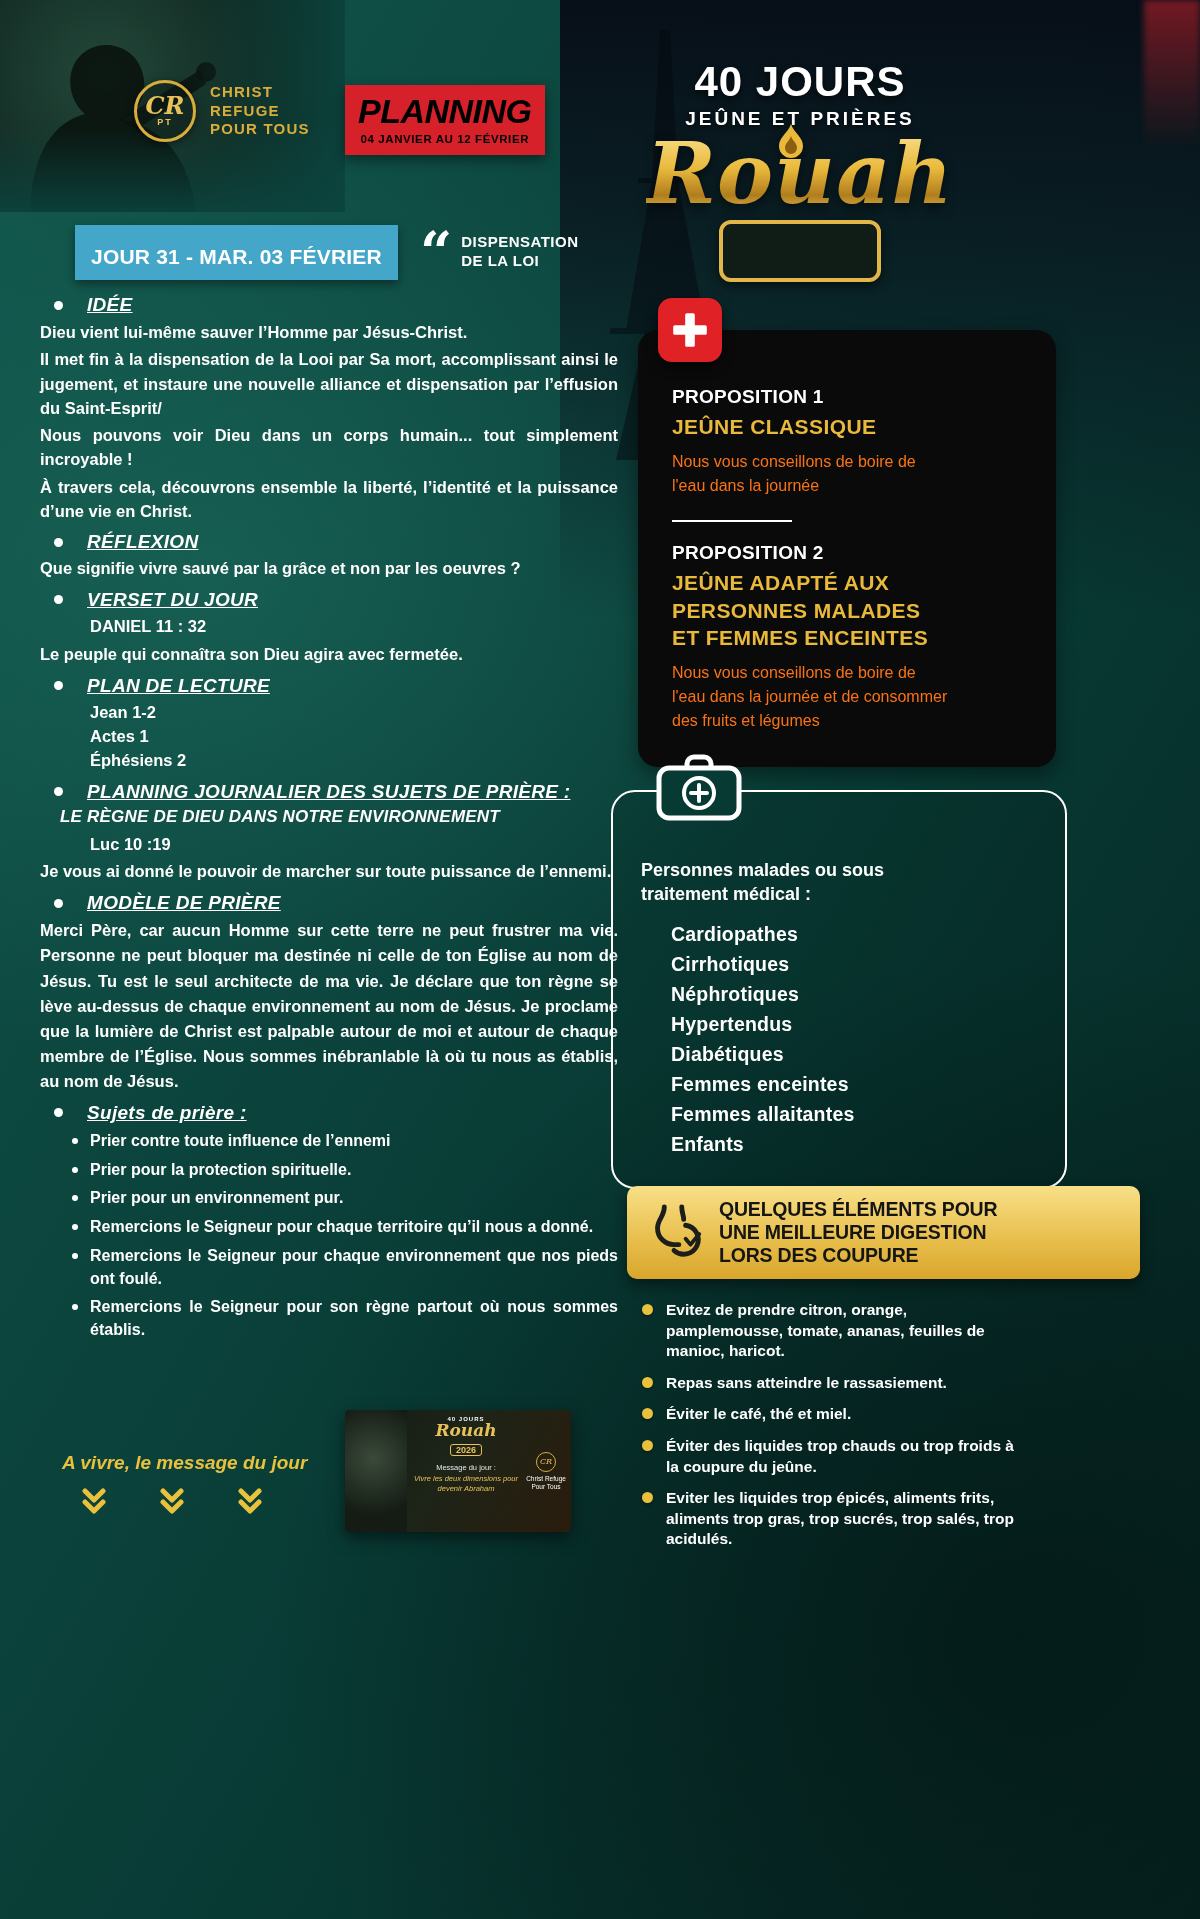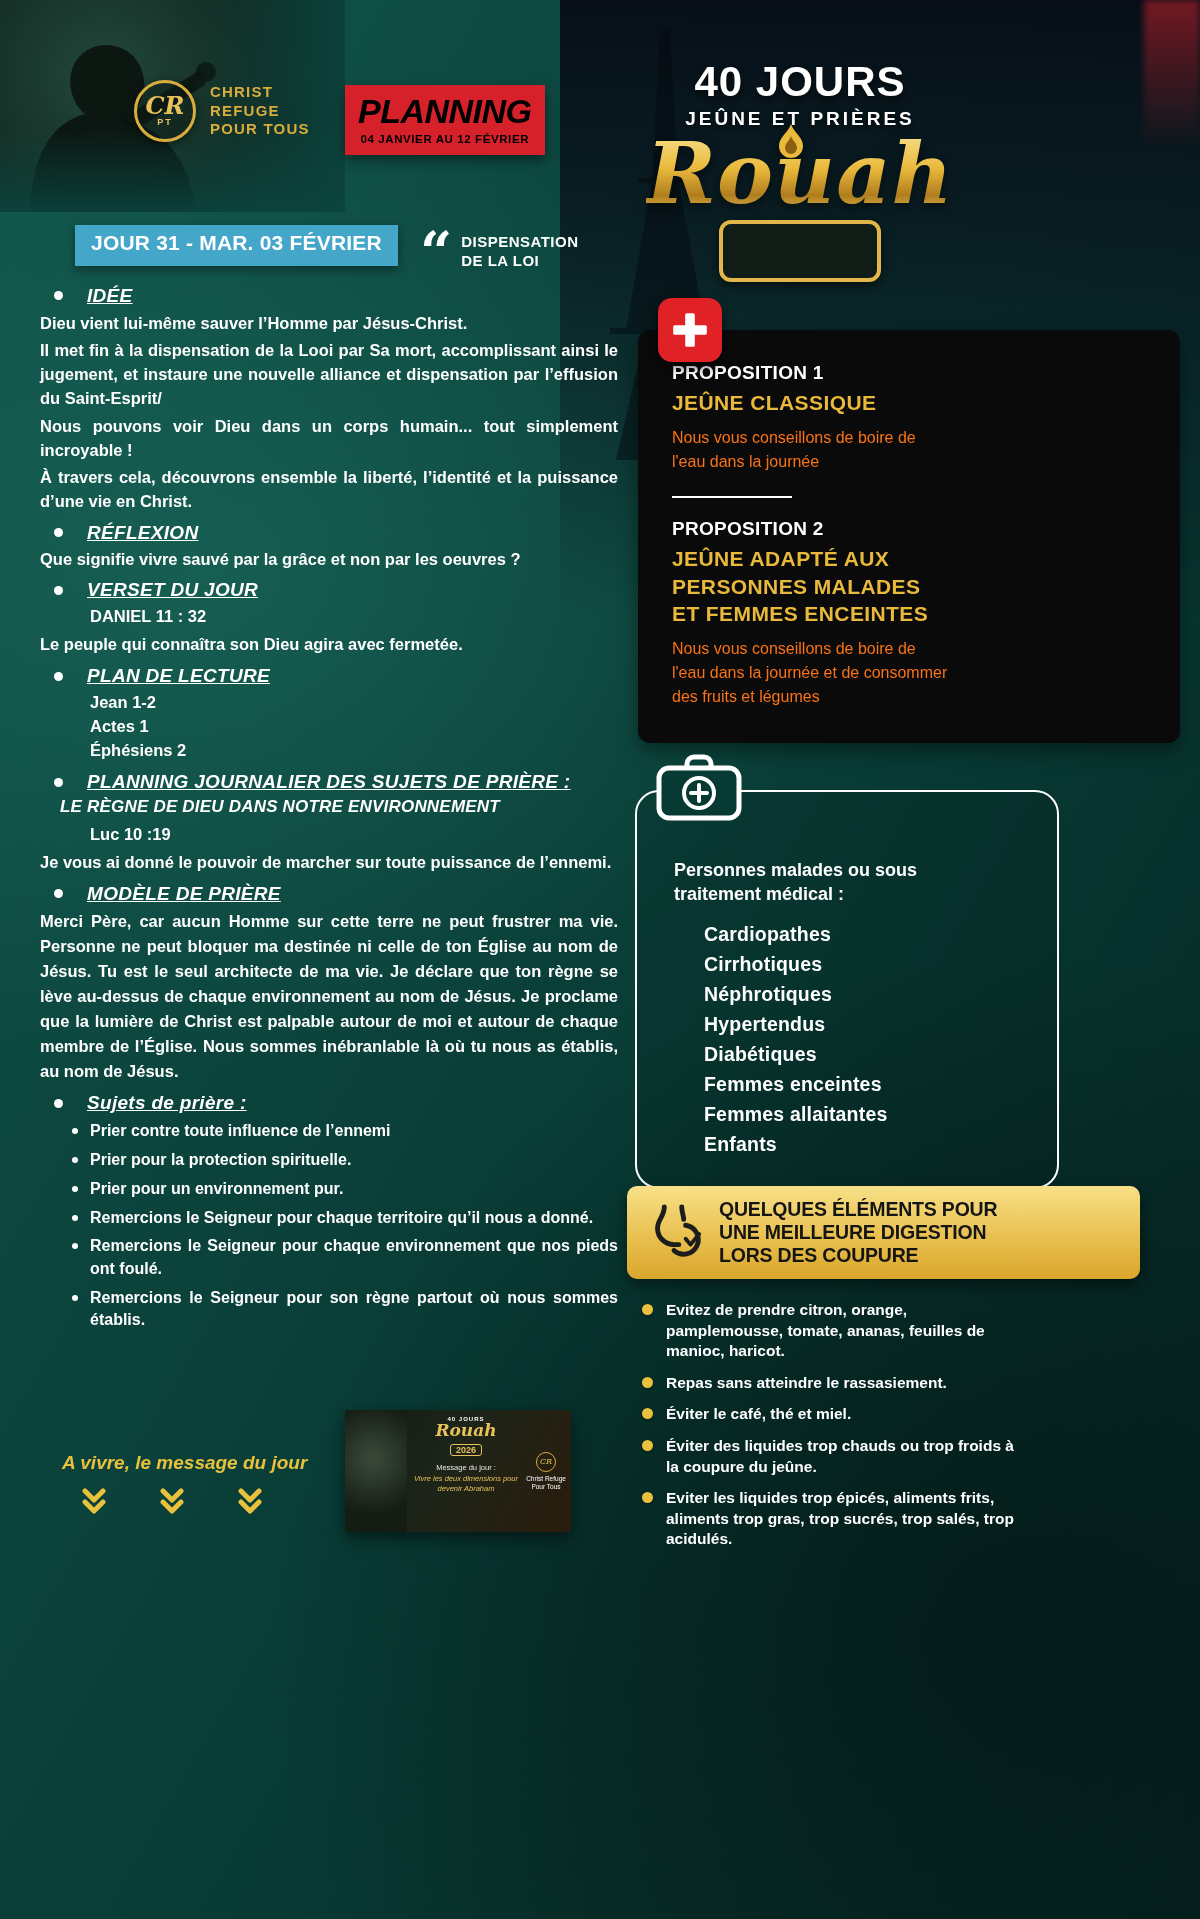--- a/index.html
+++ b/index.html
@@ -43,21 +43,21 @@
   .rouah-wrap { position:relative; display:inline-block; margin-top:2px; filter:drop-shadow(0 4px 6px rgba(0,0,0,.55)); }
   .rouah { font-family:"DejaVu Serif",serif; font-style:italic; font-weight:bold; font-size:84px; line-height:1; letter-spacing:1px; }
   .flame { position:absolute; left:43%; top:-8px; }
   .year-box { display:inline-block; margin-top:4px; border:4px solid #e3b64a; border-radius:12px;
     background:#101d16; padding:1px 24px 3px; font-size:44px; font-weight:800; letter-spacing:2px;
     box-shadow:0 4px 10px rgba(0,0,0,.55); }
   
   .left-col { position:absolute; left:40px; top:225px; width:578px; z-index:2; }
   .banner-row { display:flex; gap:22px; align-items:flex-start; padding-left:35px; margin-bottom:14px; }
   .day-banner { background:#44a6c8; color:#fff; font-weight:800; font-size:21px; letter-spacing:.2px;
-    padding:6px 16px 11px; box-shadow:0 4px 9px rgba(0,0,0,.4); white-space:nowrap; }
+    padding:20px 16px 11px; box-shadow:0 4px 9px rgba(0,0,0,.4); white-space:nowrap; }
   .disp { display:flex; gap:9px; }
   .q-mark { font-family:"DejaVu Serif",serif; font-size:56px; font-weight:bold; line-height:.55; padding-top:12px; }
   .disp-lines { font-size:15px; font-weight:700; letter-spacing:.5px; line-height:1.25; padding-top:8px; }
   .sec-head { display:flex; align-items:center; gap:24px; padding-left:14px; margin:8px 0 4px; }
   .dot { width:9px; height:9px; border-radius:50%; background:#fff; flex:0 0 auto; }
   .sec-head h2 { font-size:19px; font-weight:800; font-style:italic; text-decoration:underline; letter-spacing:.3px; }
   .body-p { font-size:16.5px; font-weight:600; line-height:1.47; text-align:justify; margin-bottom:3px; }
   .ref { padding-left:50px; font-weight:800; font-size:16.5px; line-height:1.45; }
   .plain { font-size:16.5px; font-weight:700; line-height:1.45; margin-top:4px; }
   .theme-line { font-size:17px; font-weight:800; font-style:italic; padding-left:20px; margin-top:4px; letter-spacing:.2px; }
@@ -82,29 +82,29 @@
   .mc-caption { font-size:7.5px; color:#e8e8e8; margin-top:6px; }
   .mc-caption2 { font-size:7.5px; color:#e9c15a; font-style:italic; line-height:1.3; margin-top:2px; }
   .mc-right { width:46px; flex:0 0 auto; display:flex; flex-direction:column; align-items:center; justify-content:center; gap:3px; padding-right:4px; }
   .mc-ring { width:20px; height:20px; border-radius:50%; border:1.5px solid #d9ad3c; color:#e9c15a;
     font-family:"DejaVu Serif",serif; font-style:italic; font-size:8px; display:flex; align-items:center; justify-content:center; }
   .mc-logo-text { font-size:6.5px; color:#fff; text-align:center; line-height:1.2; }
   
   .cross-icon { position:absolute; left:658px; top:298px; width:64px; height:64px; background:#e02227;
     border-radius:14px; display:flex; align-items:center; justify-content:center;
     box-shadow:0 5px 12px rgba(0,0,0,.55); z-index:4; }
-  .black-box { position:absolute; left:638px; top:330px; width:542px; background:#0a0a0a;
-    border-radius:12px; padding:32px 34px 34px; z-index:3; box-shadow:0 8px 20px rgba(0,0,0,.4); }
+  .black-box { position:absolute; left:638px; top:330px; width:418px; background:#0a0a0a;
+    border-radius:20px; padding:56px 34px 34px; z-index:3; box-shadow:0 8px 20px rgba(0,0,0,.4); }
   .prop-label { font-size:19px; font-weight:800; letter-spacing:.3px; }
   .prop-title { font-size:21px; font-weight:800; color:#e9b93c; letter-spacing:.4px; line-height:1.3; margin:5px 0 10px; max-width:280px; }
   .prop-text { font-size:16px; font-weight:500; line-height:1.5; color:#f97316; max-width:280px; }
   .divider { width:120px; border-top:2px solid #fff; margin:22px 0 20px; }
   .kit-icon { position:absolute; left:652px; top:752px; z-index:4; }
-  .white-box { position:absolute; left:635px; top:790px; width:424px; border:2.5px solid #fff;
-    border-radius:24px; padding:66px 37px 24px; background:rgba(0,0,0,.10); z-index:3; }
+  .white-box { position:absolute; left:611px; top:790px; width:456px; border:2.5px solid #fff;
+    border-radius:24px; padding:66px 28px 24px; background:rgba(0,0,0,.10); z-index:3; }
   .wb-intro { font-size:18px; font-weight:600; line-height:1.35; max-width:260px; margin-bottom:16px; }
   .wb-list { list-style:none; padding-left:30px; }
   .wb-list li { font-size:19.5px; font-weight:700; letter-spacing:.2px; margin-bottom:7px; }
   .gold-box { position:absolute; left:627px; top:1186px; width:513px; border-radius:10px;
     background:linear-gradient(180deg,#f8e088 0%, #e7bd4a 60%, #d9a62c 100%);
     display:flex; align-items:center; gap:14px; padding:12px 16px; z-index:3;
     box-shadow:0 6px 14px rgba(0,0,0,.45); }
   .gb-title { color:#151513; font-size:19.5px; font-weight:800; line-height:1.18; letter-spacing:-.2px; max-width:290px; }
   .tips { position:absolute; left:642px; top:1300px; width:520px; z-index:3; }
   .tip { display:flex; gap:13px; margin-bottom:11px; }

